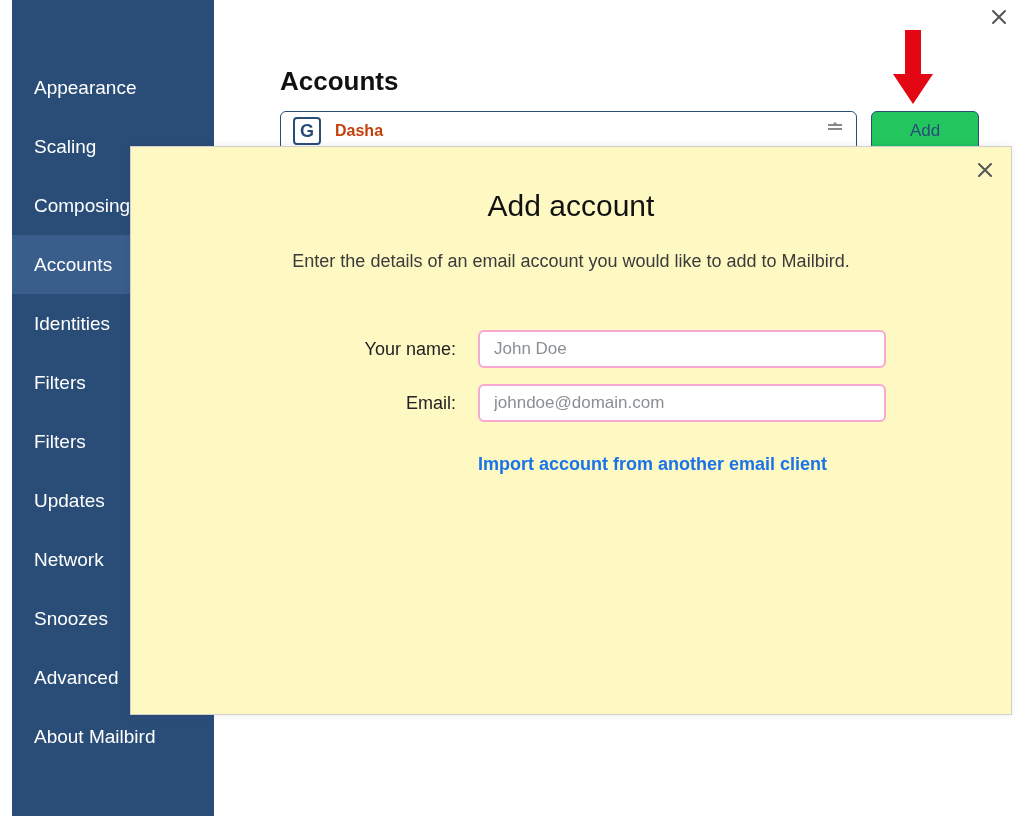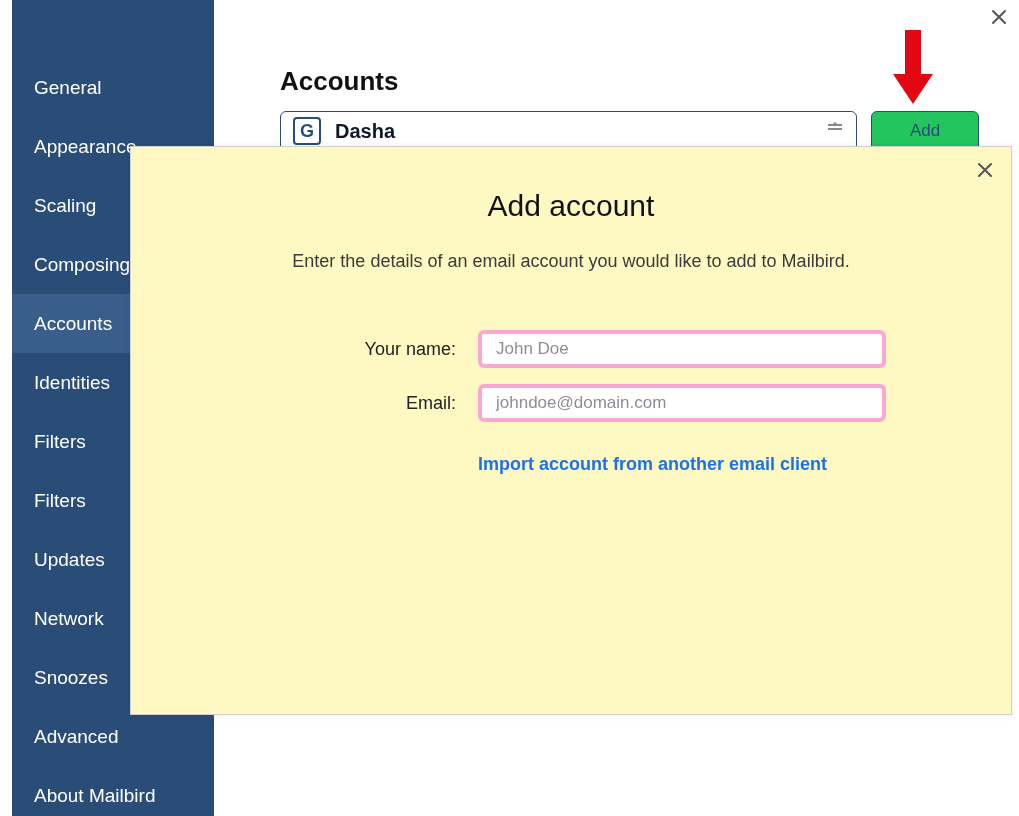--- a/index.html
+++ b/index.html
@@ -54,21 +54,21 @@
     padding: 0 12px;
     gap: 14px;
   }
   .acct-avatar {
     width: 28px; height: 28px;
     border: 2px solid #2a4d78;
     border-radius: 4px;
     display:flex; align-items:center; justify-content:center;
     color:#2a4d78; font-weight:700; font-size:18px;
   }
-  .acct-name { font-weight: 700; color:#0f172a; font-size:20px; flex:1; }
+  .acct-name { font-weight: 700; color:#c2410c; font-size:16px; flex:1; }
   .acct-reorder { width:18px; height:14px; display:flex; flex-direction:column; gap:2px; align-items:center; }
   .acct-reorder span { width:14px; height:2px; background:#888; }
   .acct-reorder span:first-child { position:relative; }
   .acct-reorder span:first-child::before{
     content:""; position:absolute; left:50%; top:-6px; transform:translateX(-50%);
     border:4px solid transparent; border-bottom-color:#888;
   }
   .add-btn {
     width: 108px;
     height: 40px;
@@ -147,21 +147,21 @@
   }
   .form-label{
     width: 200px;
     text-align:right;
     font-size:18px;
     color:#222;
   }
   .form-input{
     width: 408px;
     height: 38px;
-    border: 4px solid #f9a8d4;
+    border: 2px solid #f9a8d4;
     border-radius: 6px;
     padding: 2px 14px;
     font-size: 17px;
     color:#222;
   }
   .form-input::placeholder{ color:#8a8f95; }
   .form .import-row { display:flex; gap:22px; justify-content:center; width:100%; margin-top:16px;}
   .form .import-row .spacer{ width:200px; }
   .import-link{
     width:408px;
@@ -169,23 +169,20 @@
     color:#1a73e8;
     font-size:18px;
     font-weight:600;
     cursor:pointer;
   }
 </style>
 </head>
 <body>
 
 <nav class="sidebar">
-  <div class="sidebar-item">
-      <span>General</span>
-    </div>
   <div class="sidebar-item">
       <span>Appearance</span>
     </div>
   <div class="sidebar-item">
       <span>Scaling</span>
     </div>
   <div class="sidebar-item">
       <span>Composing</span>
     </div>
   <div class="sidebar-item active">

